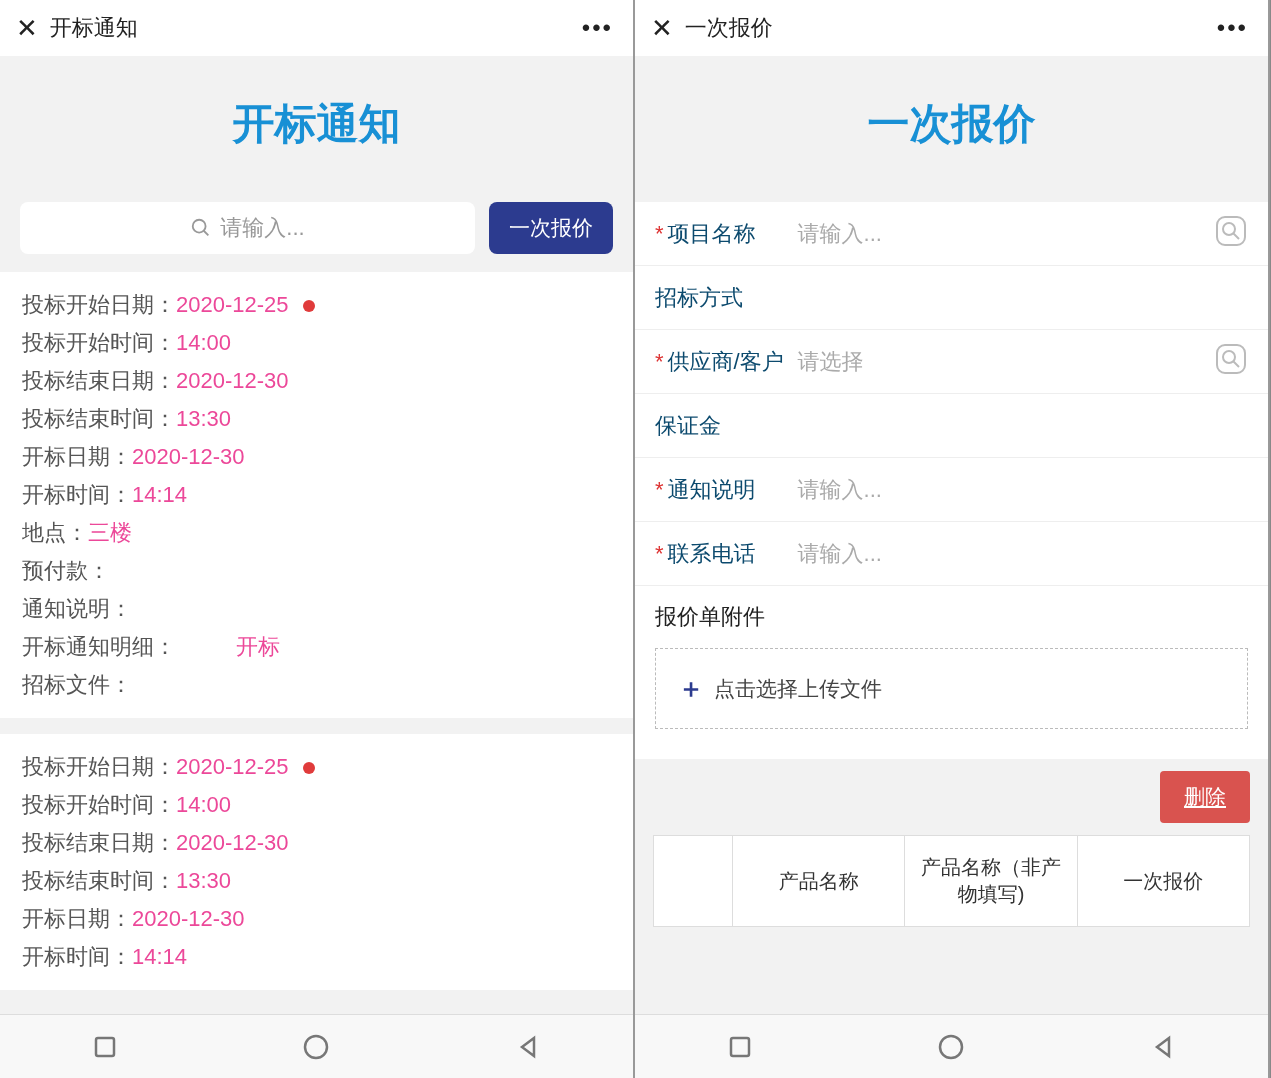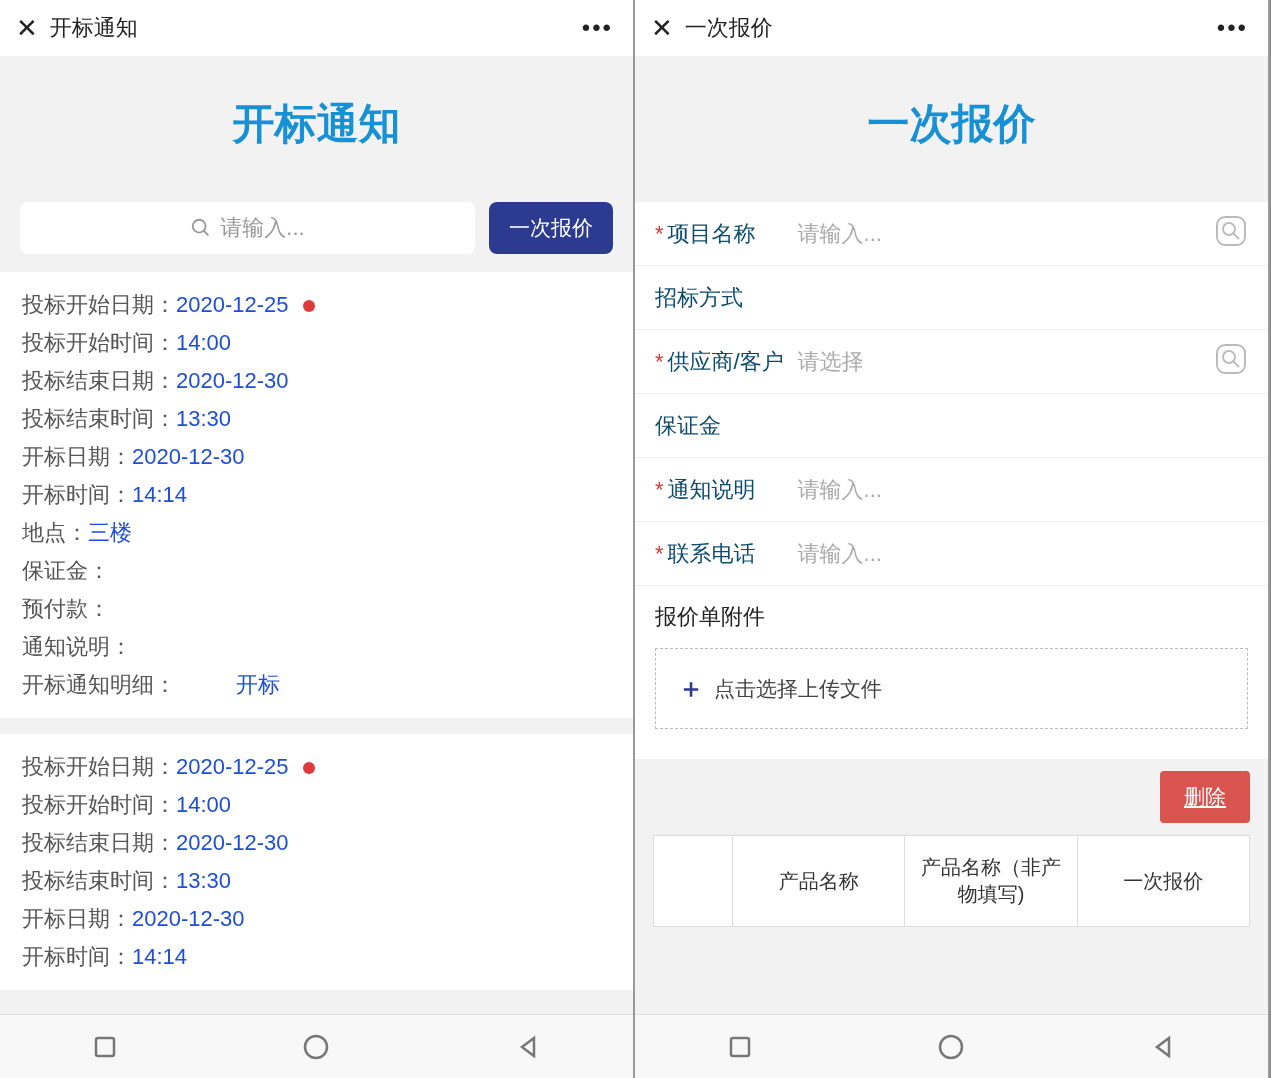--- a/index.html
+++ b/index.html
@@ -78,21 +78,21 @@
   border-radius: 50%;
   margin-left: 14px;
   vertical-align: middle;
 }
 .card .row {
   font-size: 22px;
   color: #555;
   line-height: 34px;
   padding: 2px 0;
 }
-.card .row .val { color: #1d4ed8; }
+.card .row .val { color: #ec4899; }
 .form { background: #fff; }
 .form-row {
   display: flex;
   align-items: center;
   min-height: 64px;
   padding: 0 20px;
   border-bottom: 1px solid #eee;
   font-size: 22px;
   position: relative;
 }
@@ -159,24 +159,24 @@
   </div>
   <div class="list" id="card-list">
       <div class="card">
         <div class="row"><span>投标开始日期：</span><span class="val">2020-12-25</span><span class="red-dot"></span></div>
         <div class="row"><span>投标开始时间：</span><span class="val">14:00</span></div>
         <div class="row"><span>投标结束日期：</span><span class="val">2020-12-30</span></div>
         <div class="row"><span>投标结束时间：</span><span class="val">13:30</span></div>
         <div class="row"><span>开标日期：</span><span class="val">2020-12-30</span></div>
         <div class="row"><span>开标时间：</span><span class="val">14:14</span></div>
         <div class="row"><span>地点：</span><span class="val">三楼</span></div>
-        <div class="row"><span>保证金：</span><span class="val"></span></div>
         <div class="row"><span>预付款：</span><span class="val"></span></div>
         <div class="row"><span>通知说明：</span><span class="val"></span></div>
         <div class="row"><span>开标通知明细：</span><span class="val" style="margin-left: 60px;">开标</span></div>
+        <div class="row"><span>招标文件：</span><span class="val"></span></div>
       </div>
       <div class="card">
         <div class="row"><span>投标开始日期：</span><span class="val">2020-12-25</span><span class="red-dot"></span></div>
         <div class="row"><span>投标开始时间：</span><span class="val">14:00</span></div>
         <div class="row"><span>投标结束日期：</span><span class="val">2020-12-30</span></div>
         <div class="row"><span>投标结束时间：</span><span class="val">13:30</span></div>
         <div class="row"><span>开标日期：</span><span class="val">2020-12-30</span></div>
         <div class="row"><span>开标时间：</span><span class="val">14:14</span></div>
       </div>
     </div>

